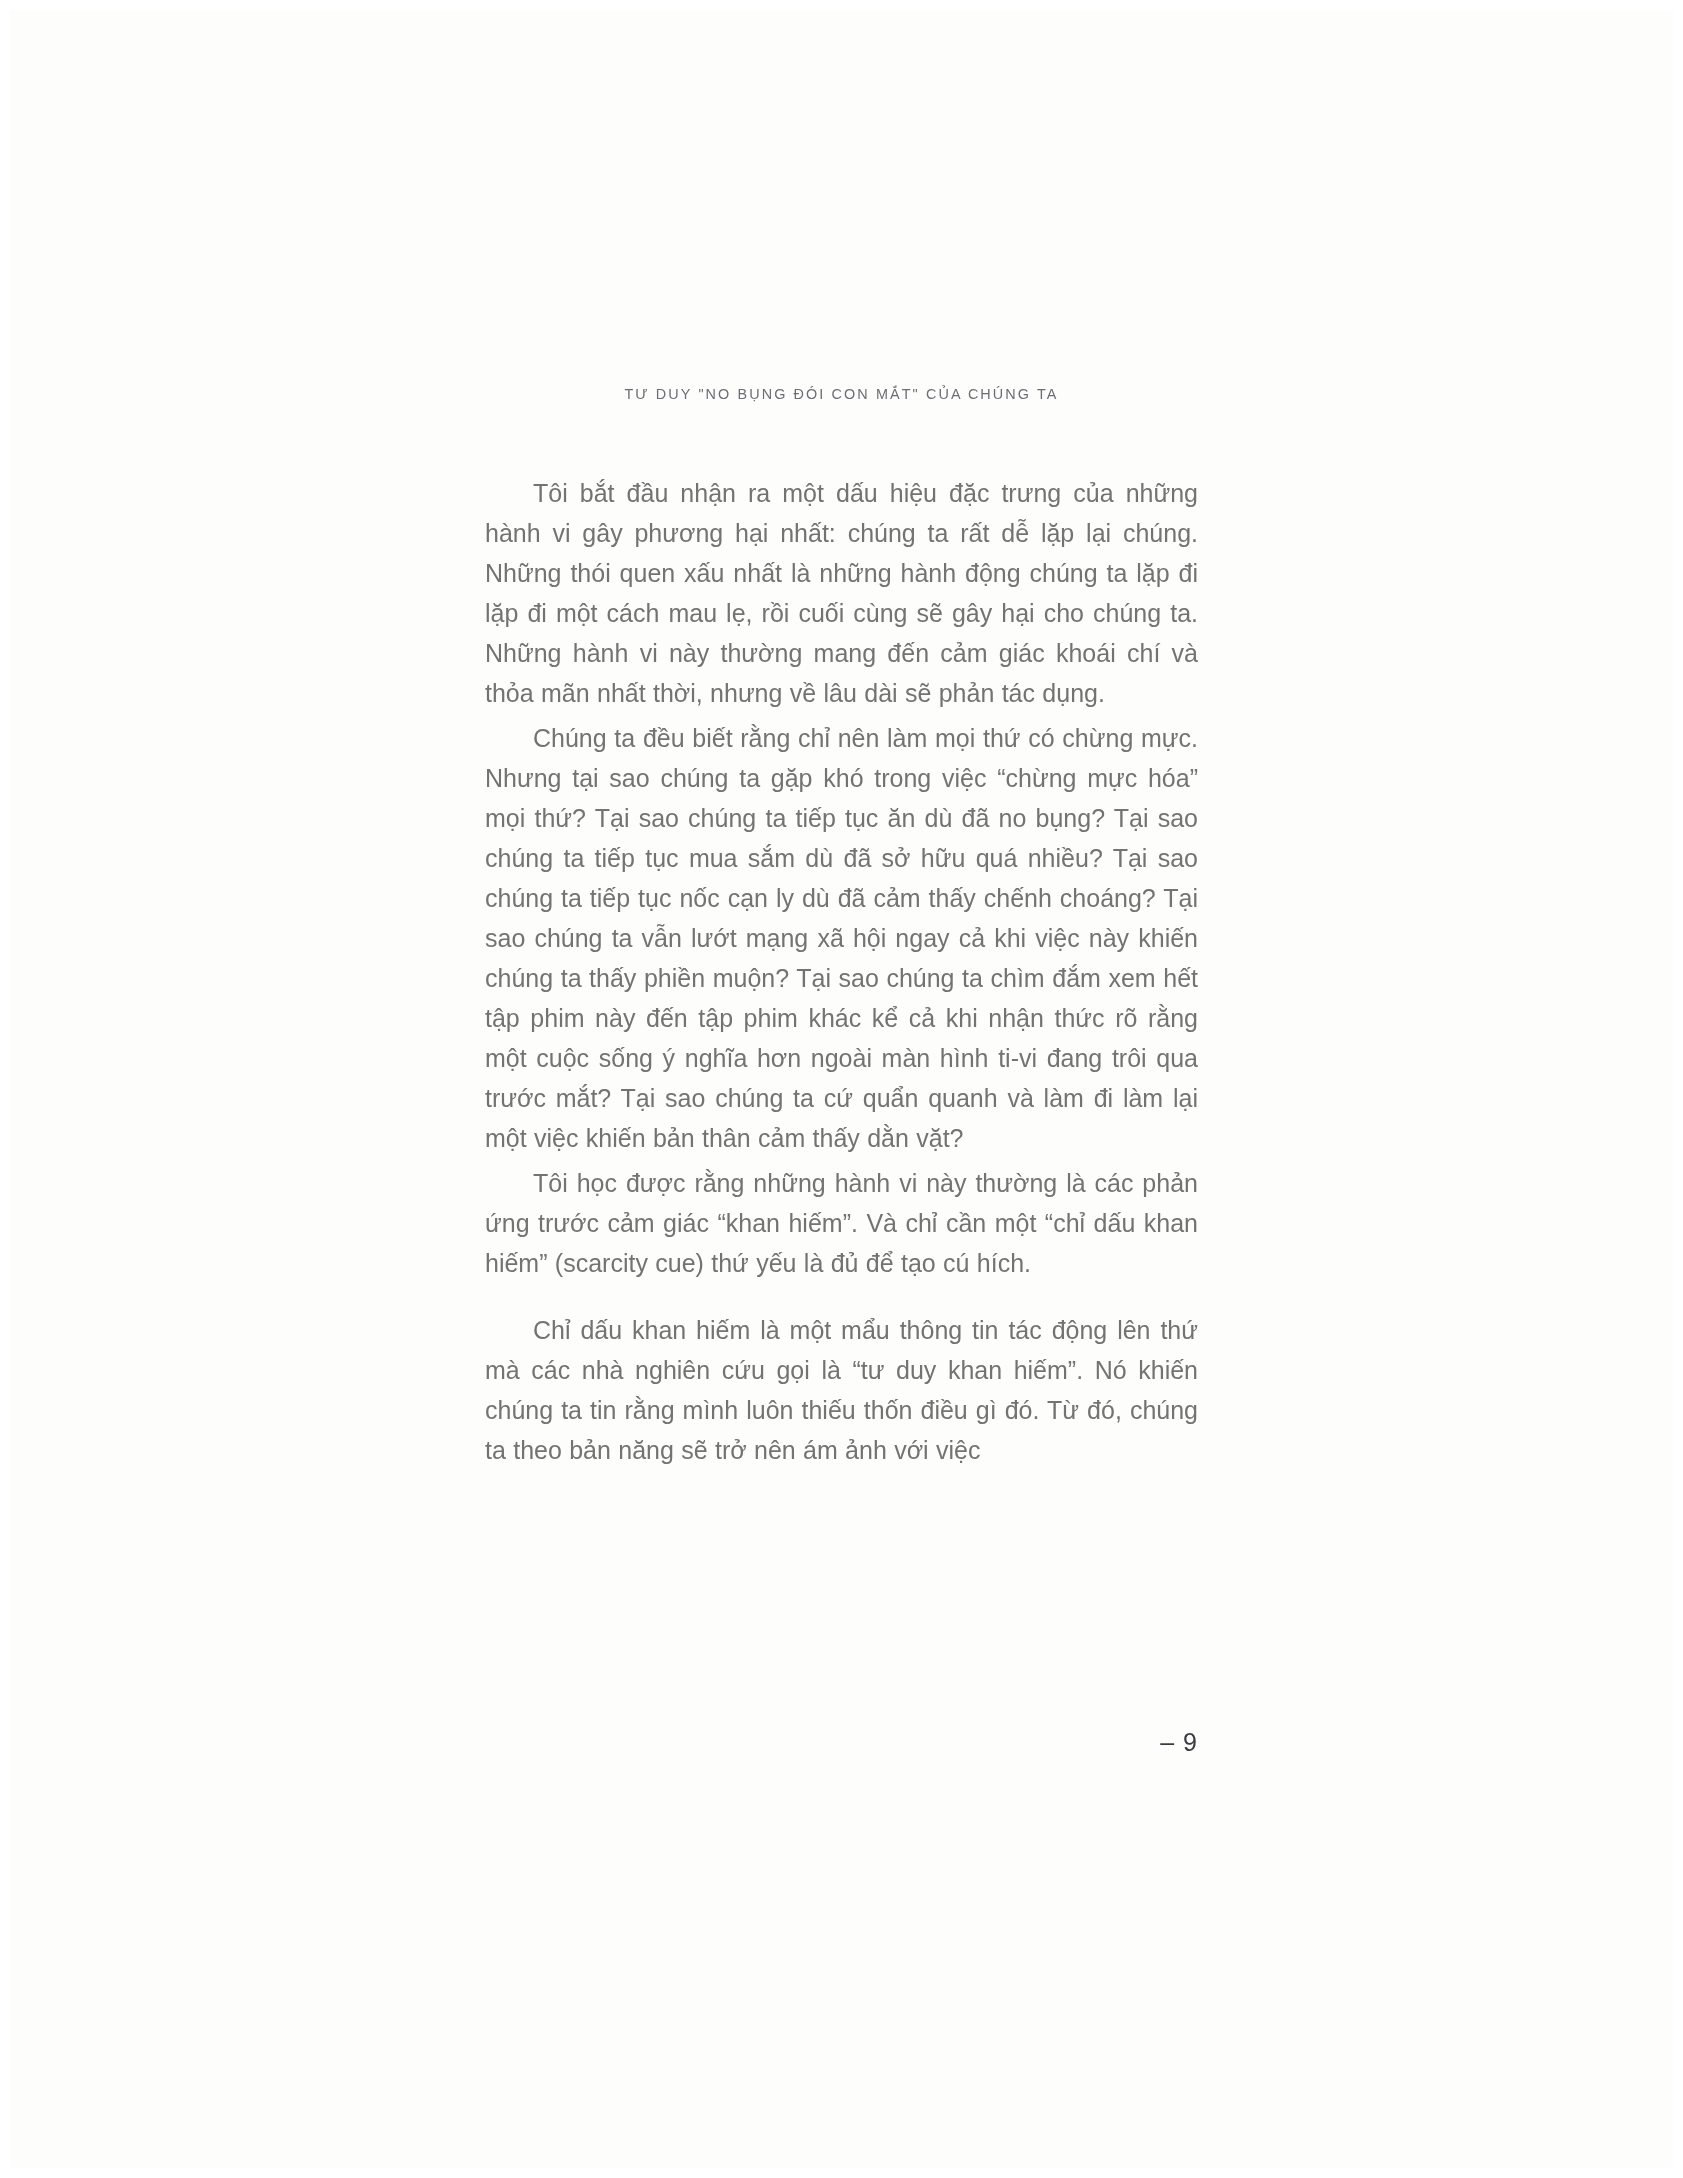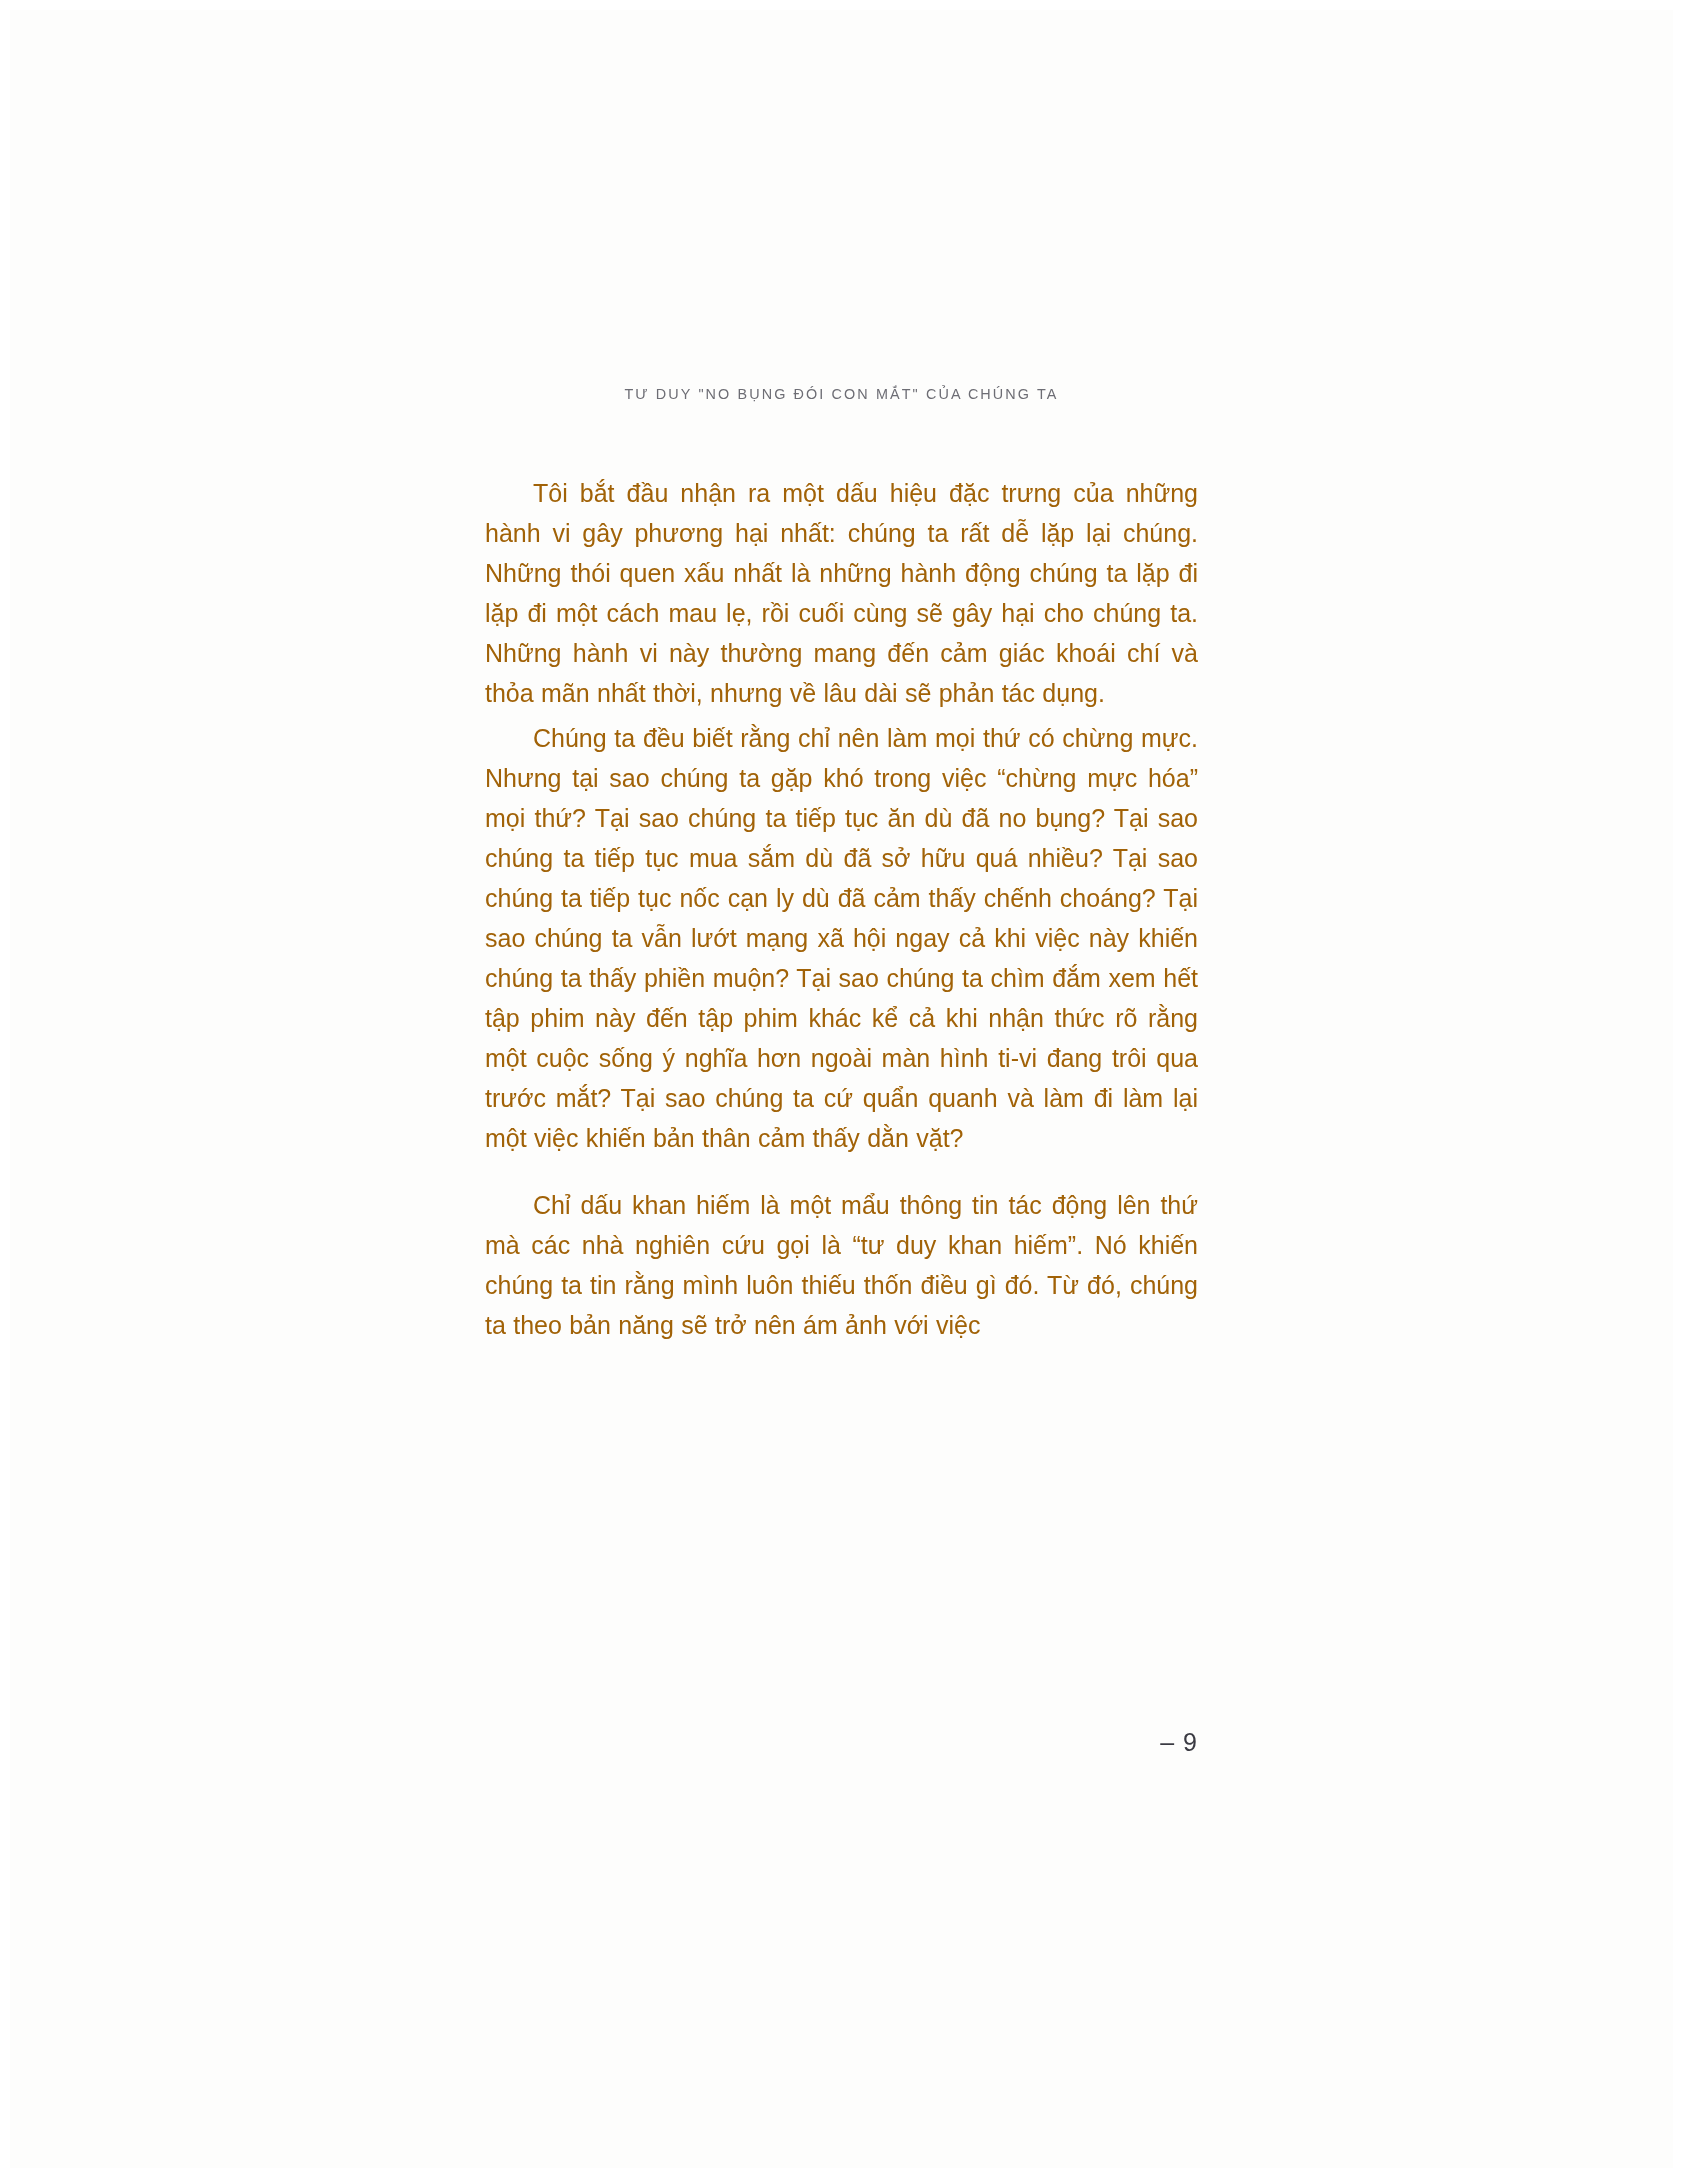--- a/index.html
+++ b/index.html
@@ -46,21 +46,21 @@
     text-align: center;
     text-transform: uppercase;
     margin: 0 0 71px 0;
     white-space: nowrap;
   }
   .body-text p {
     margin: 0 0 5px 0;
     font-family: "Liberation Sans", sans-serif;
     font-size: 25px;
     line-height: 40px;
-    color: #a16207;
+    color: #737373;
     text-align: justify;
     text-indent: 48px;
     word-spacing: 0.4px;
     hyphens: none;
   }
   .body-text p:last-child {
     margin-bottom: 0;
     margin-top: 27px;
   }
   .folio {
@@ -81,20 +81,21 @@
 <div class="page">
   <div class="sheet">
 
     <div class="content">
 
       <div class="running-head">TƯ DUY "NO BỤNG ĐÓI CON MẮT" CỦA CHÚNG TA</div>
 
       <div class="body-text">
         <p>Tôi bắt đầu nhận ra một dấu hiệu đặc trưng của những hành vi gây phương hại nhất: chúng ta rất dễ lặp lại chúng. Những thói quen xấu nhất là những hành động chúng ta lặp đi lặp đi một cách mau lẹ, rồi cuối cùng sẽ gây hại cho chúng ta. Những hành vi này thường mang đến cảm giác khoái chí và thỏa mãn nhất thời, nhưng về lâu dài sẽ phản tác dụng.</p>
         <p>Chúng ta đều biết rằng chỉ nên làm mọi thứ có chừng mực. Nhưng tại sao chúng ta gặp khó trong việc “chừng mực hóa” mọi thứ? Tại sao chúng ta tiếp tục ăn dù đã no bụng? Tại sao chúng ta tiếp tục mua sắm dù đã sở hữu quá nhiều? Tại sao chúng ta tiếp tục nốc cạn ly dù đã cảm thấy chếnh choáng? Tại sao chúng ta vẫn lướt mạng xã hội ngay cả khi việc này khiến chúng ta thấy phiền muộn? Tại sao chúng ta chìm đắm xem hết tập phim này đến tập phim khác kể cả khi nhận thức rõ rằng một cuộc sống ý nghĩa hơn ngoài màn hình ti-vi đang trôi qua trước mắt? Tại sao chúng ta cứ quẩn quanh và làm đi làm lại một việc khiến bản thân cảm thấy dằn vặt?</p>
+        <p>Tôi học được rằng những hành vi này thường là các phản ứng trước cảm giác “khan hiếm”. Và chỉ cần một “chỉ dấu khan hiếm” (scarcity cue) thứ yếu là đủ để tạo cú hích.</p>
         <p>Chỉ dấu khan hiếm là một mẩu thông tin tác động lên thứ mà các nhà nghiên cứu gọi là “tư duy khan hiếm”. Nó khiến chúng ta tin rằng mình luôn thiếu thốn điều gì đó. Từ đó, chúng ta theo bản năng sẽ trở nên ám ảnh với việc</p>
       </div>
 
     </div>
 
     <div class="folio">– 9</div>
 
   </div>
 </div>
 

